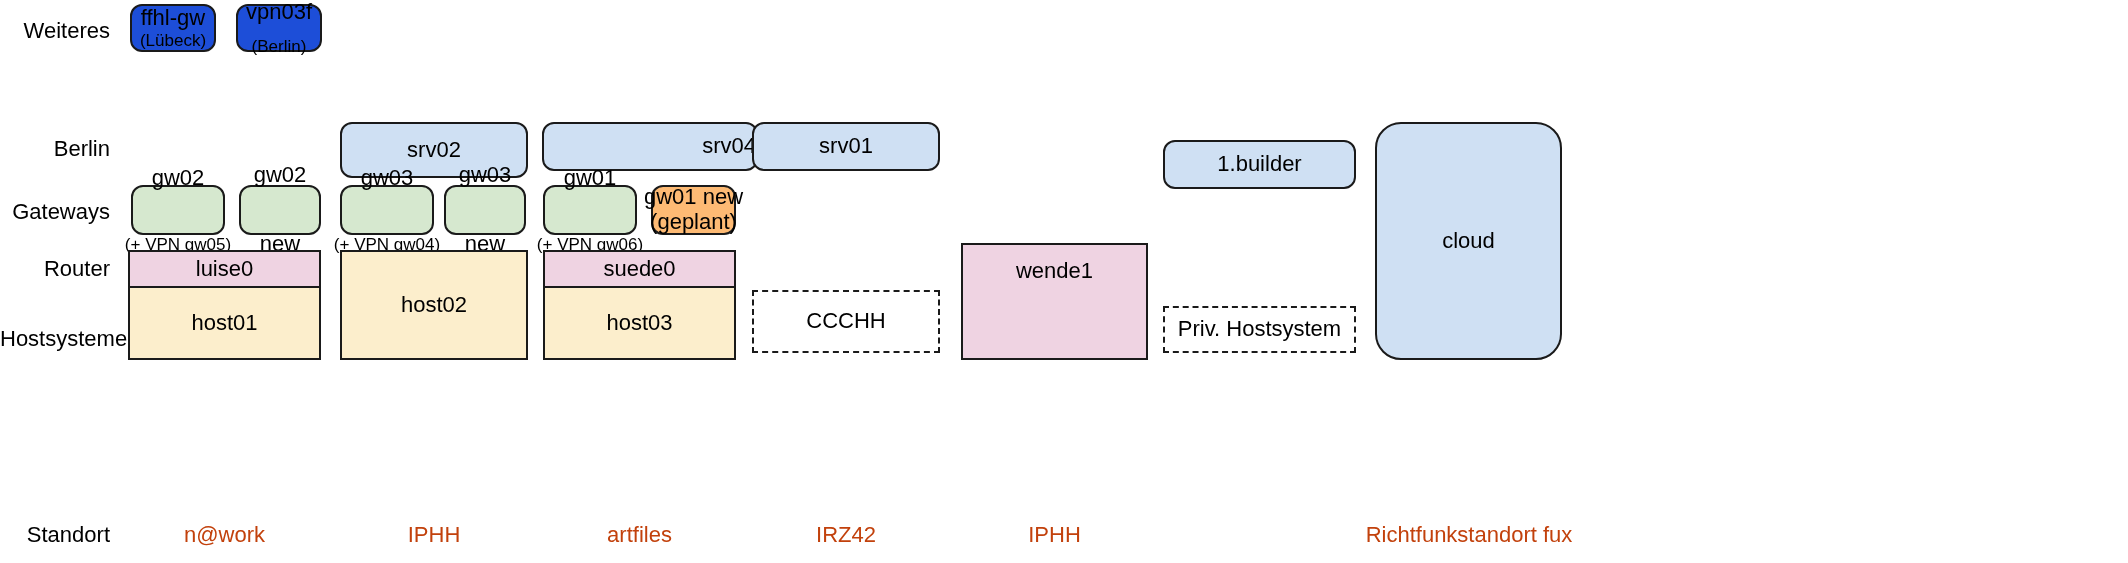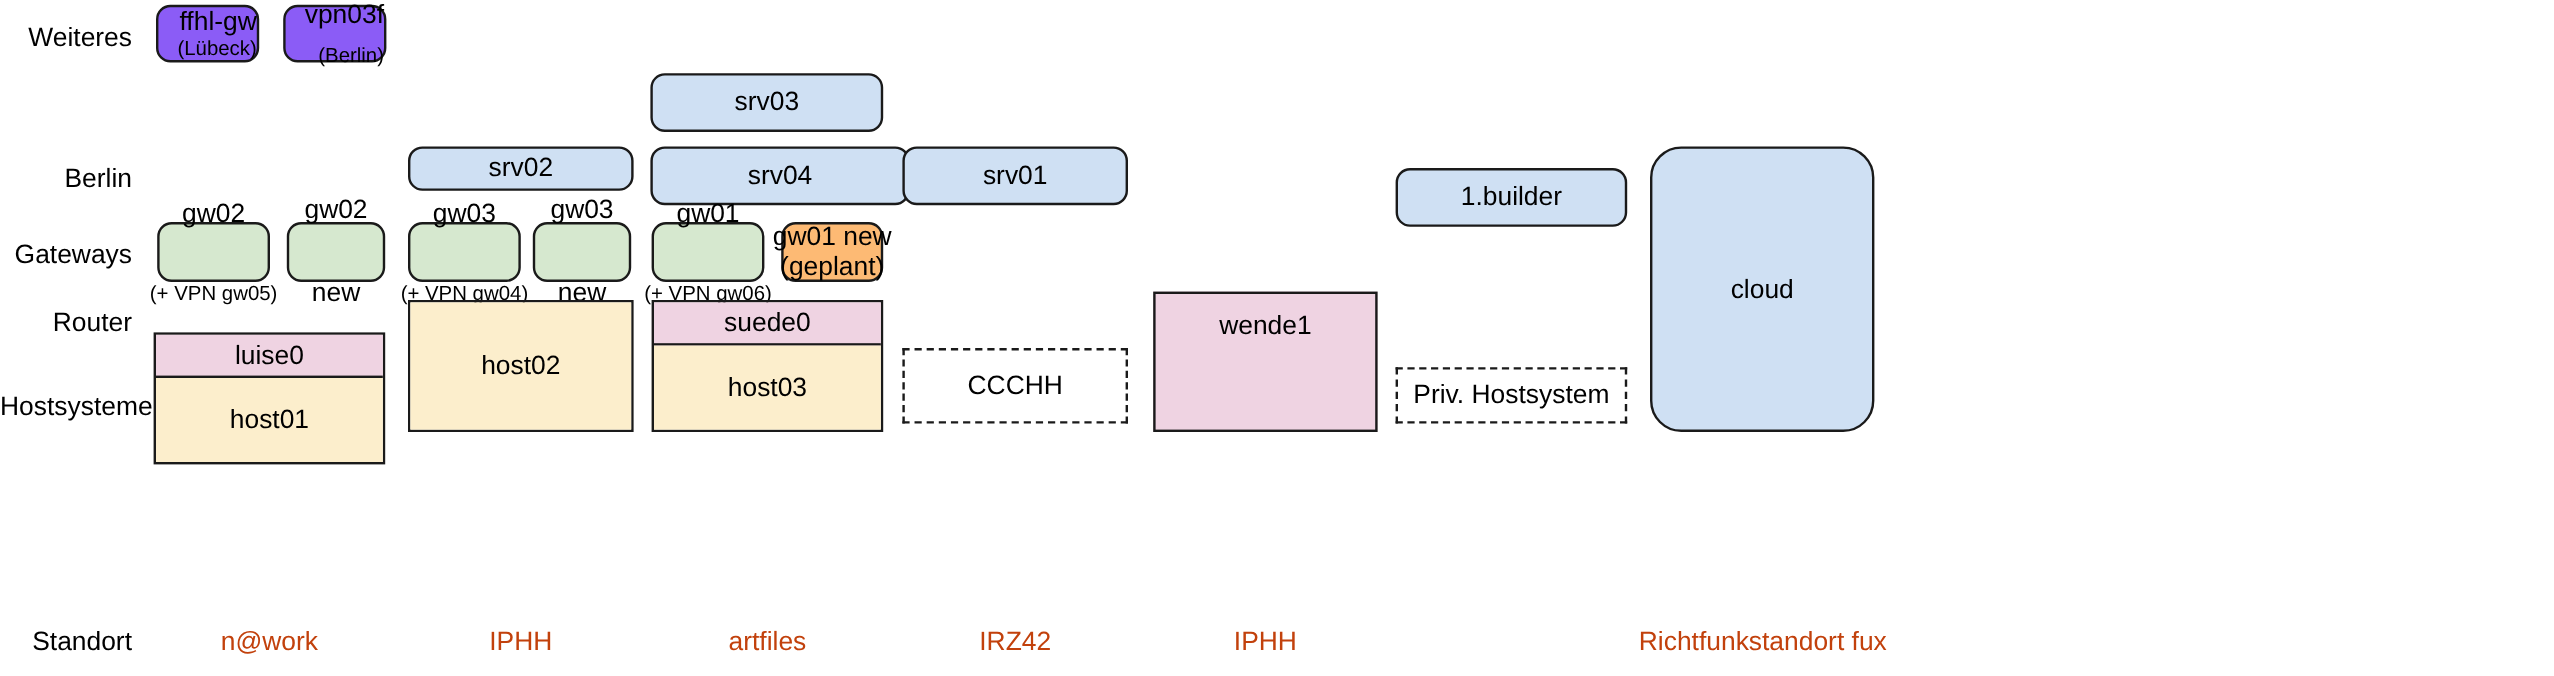--- a/index.html
+++ b/index.html
@@ -64,21 +64,21 @@
   .dashed {
     border: 2px dashed #1a1a1a;
     border-radius: 0;
     background: #ffffff;
   }
   
   .fill-server { background: #cfe0f3; }
   .fill-gw     { background: #d6e8cf; gap: 44px; }
   .fill-router { background: #efd3e2; }
   .fill-host   { background: #fceecc; }
-  .fill-misc   { background: #8b5cf6; align-items: flex-end; }
+  .fill-misc   { background: #1d4ed8; }
   .fill-plain  { background: #fdba74; }
   
   .stack {
     position: absolute;
     box-sizing: border-box;
     border: 2px solid #1a1a1a;
     display: flex;
     flex-direction: column;
   }
   .stack .band {
@@ -113,27 +113,24 @@
 
   <div class="node rounded fill-misc" style="left:130px; top:4px; width:86px; height:48px;">
     <span class="main">ffhl-gw</span>
     <span class="sub">(Lübeck)</span>
   </div>
   <div class="node rounded fill-misc" style="left:236px; top:4px; width:86px; height:48px;gap:12px;">
     <span class="main">vpn03f</span>
     <span class="sub">(Berlin)</span>
   </div>
 
-  <div class="node rounded fill-server" style="left:542px; top:61px; width:194px; height:49px;">
-    <span class="main">srv03</span>
-  </div>
-  <div class="node rounded fill-server" style="left:340px; top:122px; width:188px; height:37px;">
+  <div class="node rounded fill-server" style="left:340px; top:122px; width:188px; height:56px;">
     <span class="main">srv02</span>
   </div>
-  <div class="node rounded fill-server" style="left:542px; top:122px; width:216px; height:49px;">
+  <div class="node rounded fill-server" style="left:542px; top:122px; width:216px; height:49px;align-items:flex-end;">
     <span class="main">srv04</span>
   </div>
   <div class="node rounded fill-server" style="left:752px; top:122px; width:188px; height:49px;">
     <span class="main">srv01</span>
   </div>
   <div class="node rounded fill-server" style="left:1163px; top:140px; width:193px; height:49px;">
     <span class="main">1.builder</span>
   </div>
 
   <div class="node rounded fill-gw" style="left:131px; top:185px; width:94px; height:50px;">
@@ -154,21 +151,21 @@
   </div>
   <div class="node rounded fill-gw" style="left:543px; top:185px; width:94px; height:50px;">
     <span class="main">gw01</span>
     <span class="sub">(+ VPN gw06)</span>
   </div>
   <div class="node rounded fill-plain" style="left:651px; top:185px; width:85px; height:50px;">
     <span class="sub big">gw01 new</span>
     <span class="sub big">(geplant)</span>
   </div>
 
-  <div class="stack" style="left:128px; top:250px; width:193px; height:110px;margin-top:27px;">
+  <div class="stack" style="left:128px; top:250px; width:193px; height:110px;">
     <div class="band fill-router" style="height:36px;">luise0</div>
     <div class="body fill-host">host01</div>
   </div>
 
   <div class="stack" style="left:340px; top:250px; width:188px; height:110px;">
     <div class="body fill-host">host02</div>
   </div>
 
   <div class="stack" style="left:543px; top:250px; width:193px; height:110px;">
     <div class="band fill-router" style="height:36px;">suede0</div>

